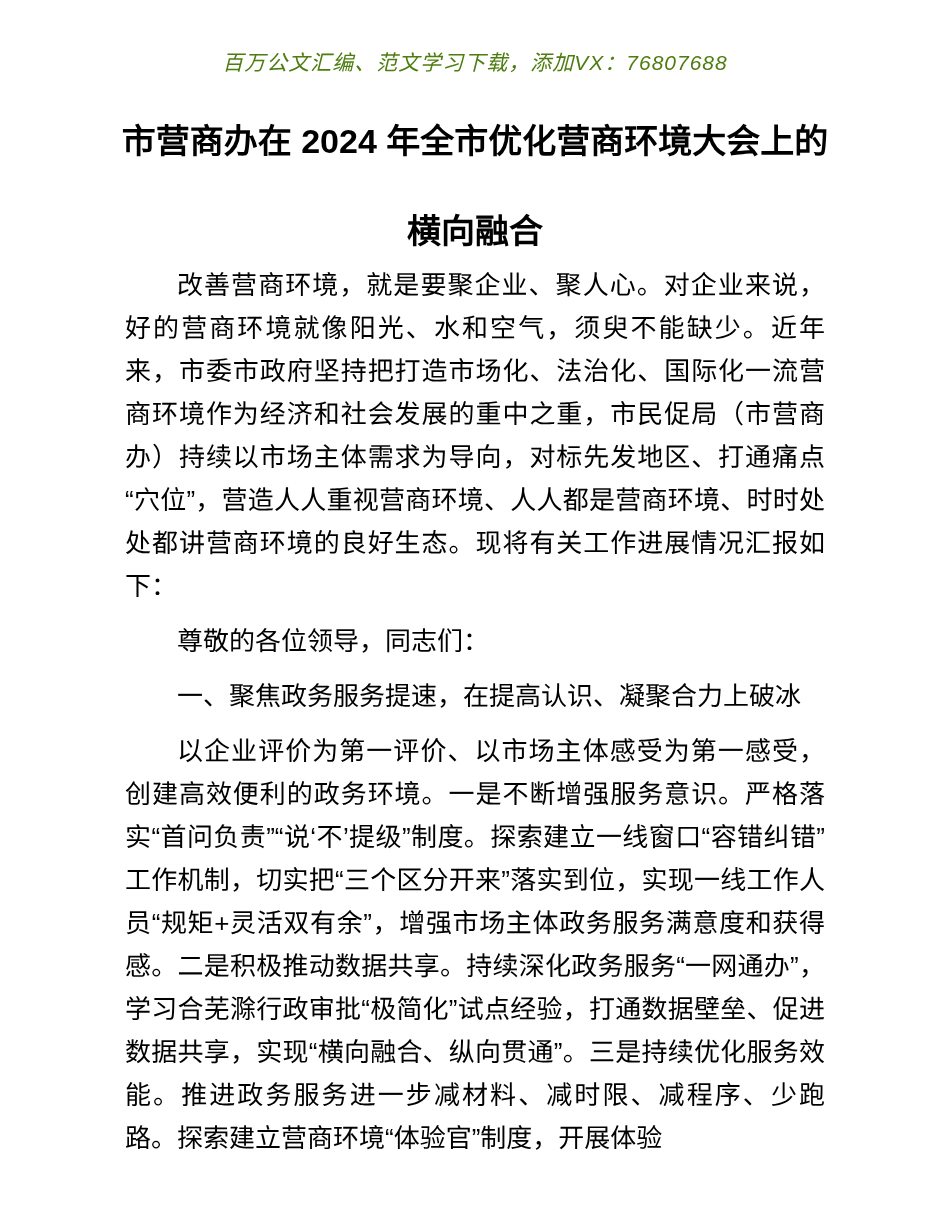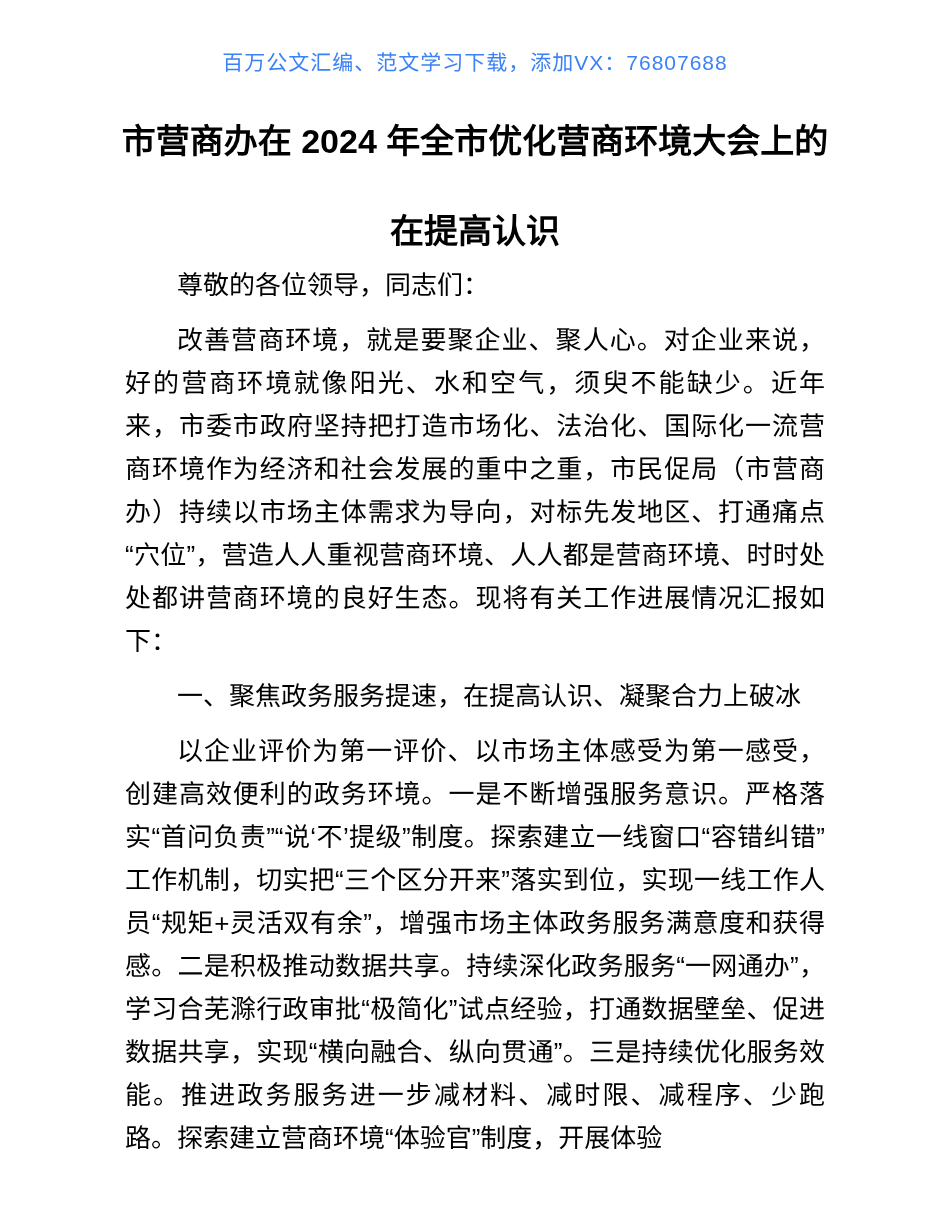--- a/index.html
+++ b/index.html
@@ -54,30 +54,30 @@
   }
   .content p.section-heading {
     font-weight: 400;
   }
 </style>
 </head>
 <body>
 
 <div class="page">
 
-  <div class="notice" style="color: #3b82f6;">百万公文汇编、范文学习下载，添加VX：76807688</div>
+  <div class="notice" style="color: #4d7c0f; font-style: italic;">百万公文汇编、范文学习下载，添加VX：76807688</div>
 
   <h1 class="title">
     <span class="title-line">市营商办在 2024 年全市优化营商环境大会上的</span>
-    <span class="title-line">在提高认识</span>
+    <span class="title-line">横向融合</span>
   </h1>
 
   <div class="content">
+    <p>改善营商环境，就是要聚企业、聚人心。对企业来说，好的营商环境就像阳光、水和空气，须臾不能缺少。近年来，市委市政府坚持把打造市场化、法治化、国际化一流营商环境作为经济和社会发展的重中之重，市民促局（市营商办）持续以市场主体需求为导向，对标先发地区、打通痛点“穴位”，营造人人重视营商环境、人人都是营商环境、时时处处都讲营商环境的良好生态。现将有关工作进展情况汇报如下：</p>
+
     <p>尊敬的各位领导，同志们：</p>
-
-    <p>改善营商环境，就是要聚企业、聚人心。对企业来说，好的营商环境就像阳光、水和空气，须臾不能缺少。近年来，市委市政府坚持把打造市场化、法治化、国际化一流营商环境作为经济和社会发展的重中之重，市民促局（市营商办）持续以市场主体需求为导向，对标先发地区、打通痛点“穴位”，营造人人重视营商环境、人人都是营商环境、时时处处都讲营商环境的良好生态。现将有关工作进展情况汇报如下：</p>
 
     <p class="section-heading">一、聚焦政务服务提速，在提高认识、凝聚合力上破冰</p>
 
     <p>以企业评价为第一评价、以市场主体感受为第一感受，创建高效便利的政务环境。一是不断增强服务意识。严格落实“首问负责”“说‘不’提级”制度。探索建立一线窗口“容错纠错”工作机制，切实把“三个区分开来”落实到位，实现一线工作人员“规矩+灵活双有余”，增强市场主体政务服务满意度和获得感。二是积极推动数据共享。持续深化政务服务“一网通办”，学习合芜滁行政审批“极简化”试点经验，打通数据壁垒、促进数据共享，实现“横向融合、纵向贯通”。三是持续优化服务效能。推进政务服务进一步减材料、减时限、减程序、少跑路。探索建立营商环境“体验官”制度，开展体验</p>
   </div>
 
 </div>
 
 </body></html>

